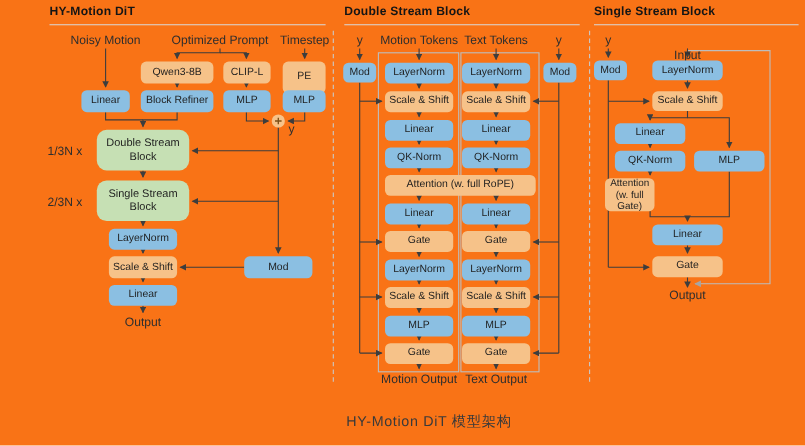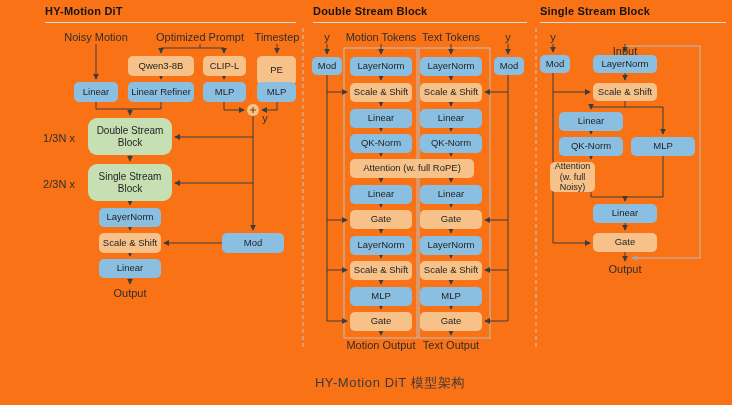--- a/index.html
+++ b/index.html
@@ -126,21 +126,21 @@
   <div class="ptitle" style="left:45px;top:5px;">HY-Motion DiT</div>
   <div class="lbl" style="left:60px;top:31px;width:72px;">Noisy Motion</div>
   <div class="lbl" style="left:150px;top:31px;width:100px;">Optimized Prompt</div>
   <div class="lbl" style="left:247px;top:31px;width:60px;">Timestep</div>
 
   <div class="node orange" style="left:128px;top:56px;width:66px;height:20px;">Qwen3-8B</div>
   <div class="node orange" style="left:203px;top:56px;width:43px;height:20px;">CLIP-L</div>
   <div class="node orange" style="left:257px;top:56px;width:39px;height:29px;">PE</div>
 
   <div class="node blue" style="left:74px;top:82px;width:44px;height:20px;">Linear</div>
-  <div class="node blue" style="left:128px;top:82px;width:66px;height:20px;">Linear Refiner</div>
+  <div class="node blue" style="left:128px;top:82px;width:66px;height:20px;">Block Refiner</div>
   <div class="node blue" style="left:203px;top:82px;width:43px;height:20px;">MLP</div>
   <div class="node blue" style="left:257px;top:82px;width:39px;height:20px;">MLP</div>
 
   <div class="lbl" style="left:259px;top:112px;width:12px;">y</div>
 
   <div class="node green" style="left:88px;top:118px;width:84px;height:37px;">Double Stream Block</div>
   <div class="node green" style="left:88px;top:164px;width:84px;height:37px;">Single Stream Block</div>
   <div class="lbl" style="left:36px;top:132px;width:46px;">1/3N x</div>
   <div class="lbl" style="left:36px;top:178px;width:46px;">2/3N x</div>
 
@@ -156,21 +156,21 @@
   <div class="lbl" style="left:413px;top:31px;width:76px;">Text Tokens</div>
   <div class="lbl" style="left:500px;top:31px;width:16px;">y</div>
 
   <div class="node blue" style="left:312px;top:57px;width:30px;height:18px;">Mod</div>
   <div class="node blue" style="left:494px;top:57px;width:30px;height:18px;">Mod</div>
 
   <div class="node blue" style="left:350px;top:57px;width:62px;height:19px;">LayerNorm</div>
   <div class="node orange" style="left:350px;top:83px;width:62px;height:19px;">Scale &amp; Shift</div>
   <div class="node blue" style="left:350px;top:109px;width:62px;height:19px;">Linear</div>
   <div class="node blue" style="left:350px;top:134px;width:62px;height:19px;">QK-Norm</div>
-  <div class="node orange" style="left:350px;top:159px;width:124px;height:19px;">Attention (w. full RoPE)</div>
+  <div class="node orange" style="left:350px;top:159px;width:137px;height:19px;">Attention (w. full RoPE)</div>
   <div class="node blue" style="left:350px;top:185px;width:62px;height:19px;">Linear</div>
   <div class="node orange" style="left:350px;top:210px;width:62px;height:19px;">Gate</div>
   <div class="node blue" style="left:350px;top:236px;width:62px;height:19px;">LayerNorm</div>
   <div class="node orange" style="left:350px;top:261px;width:62px;height:19px;">Scale &amp; Shift</div>
   <div class="node blue" style="left:350px;top:287px;width:62px;height:19px;">MLP</div>
   <div class="node orange" style="left:350px;top:312px;width:62px;height:19px;">Gate</div>
 
   <div class="node blue" style="left:420px;top:57px;width:62px;height:19px;">LayerNorm</div>
   <div class="node orange" style="left:420px;top:83px;width:62px;height:19px;">Scale &amp; Shift</div>
   <div class="node blue" style="left:420px;top:109px;width:62px;height:19px;">Linear</div>
@@ -190,20 +190,20 @@
   <div class="lbl" style="left:595px;top:45px;width:60px;">Input</div>
 
   <div class="node blue" style="left:540px;top:55px;width:30px;height:18px;">Mod</div>
   <div class="node blue" style="left:593px;top:55px;width:64px;height:18px;">LayerNorm</div>
   <div class="node orange" style="left:593px;top:83px;width:64px;height:18px;">Scale &amp; Shift</div>
   <div class="node blue" style="left:559px;top:112px;width:64px;height:19px;">Linear</div>
   <div class="node blue" style="left:559px;top:137px;width:64px;height:19px;">QK-Norm</div>
   <div class="node blue" style="left:631px;top:137px;width:64px;height:19px;">MLP</div>
   <div class="node orange small" style="left:550px;top:162px;width:45px;height:30px;">
     <span>Attention</span>
-    <span>(w. full Noisy)</span>
+    <span>(w. full Gate)</span>
   </div>
   <div class="node blue" style="left:593px;top:204px;width:64px;height:19px;">Linear</div>
   <div class="node orange" style="left:593px;top:233px;width:64px;height:19px;">Gate</div>
   <div class="lbl" style="left:595px;top:263px;width:60px;">Output</div>
 
   <div class="caption" style="left:100px;top:374px;width:580px;">HY-Motion DiT 模型架构</div>
 </div>
 
 </body></html>

